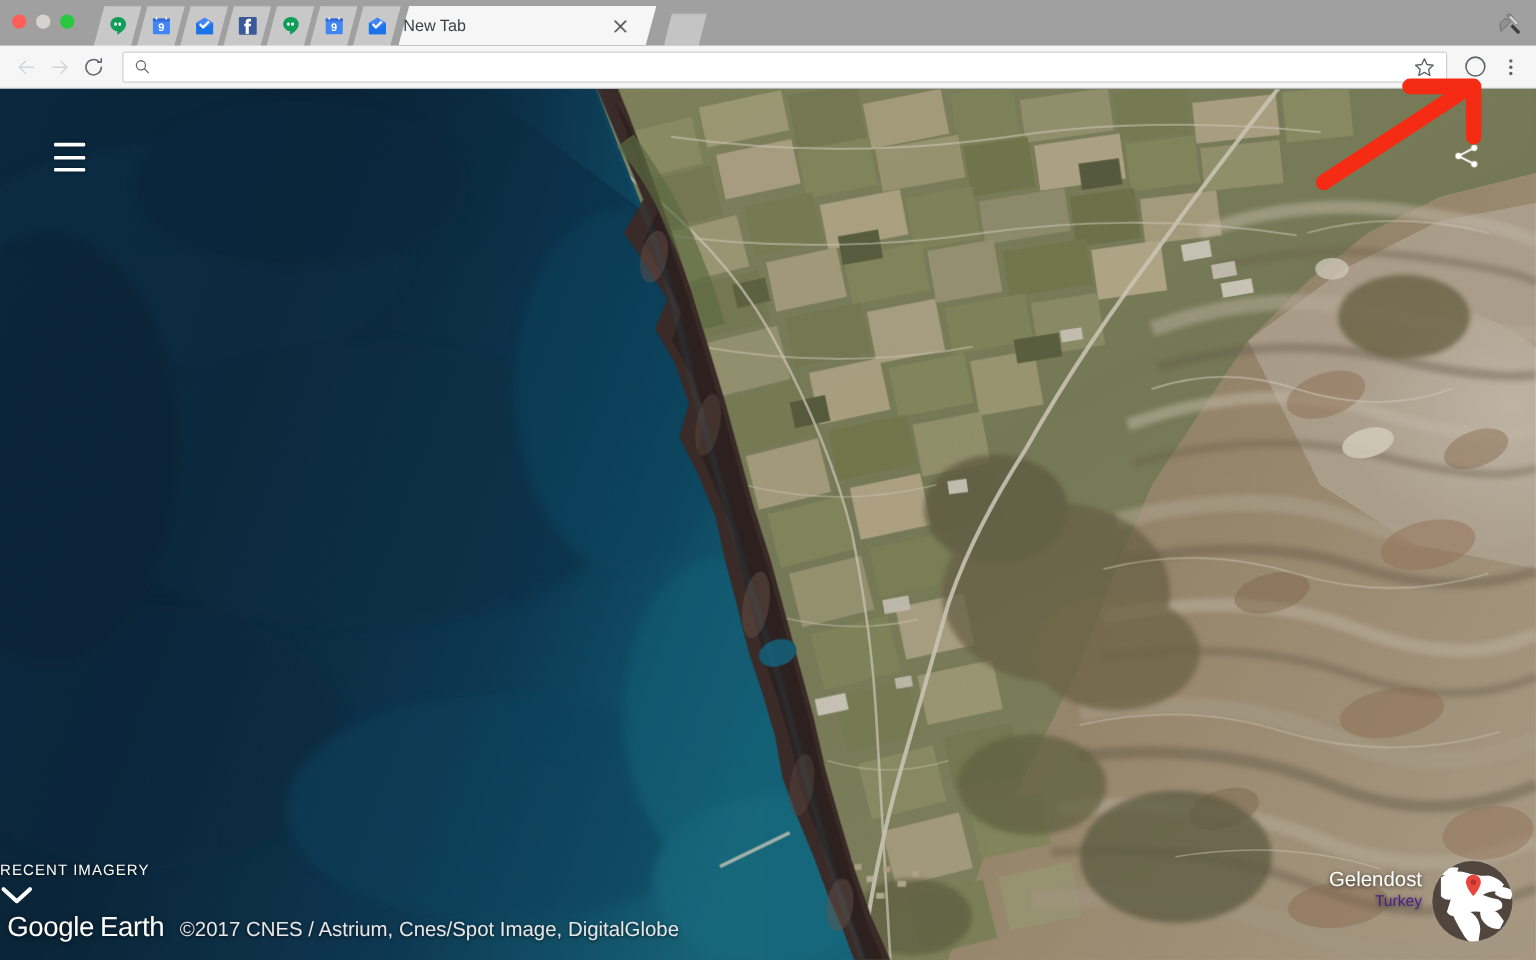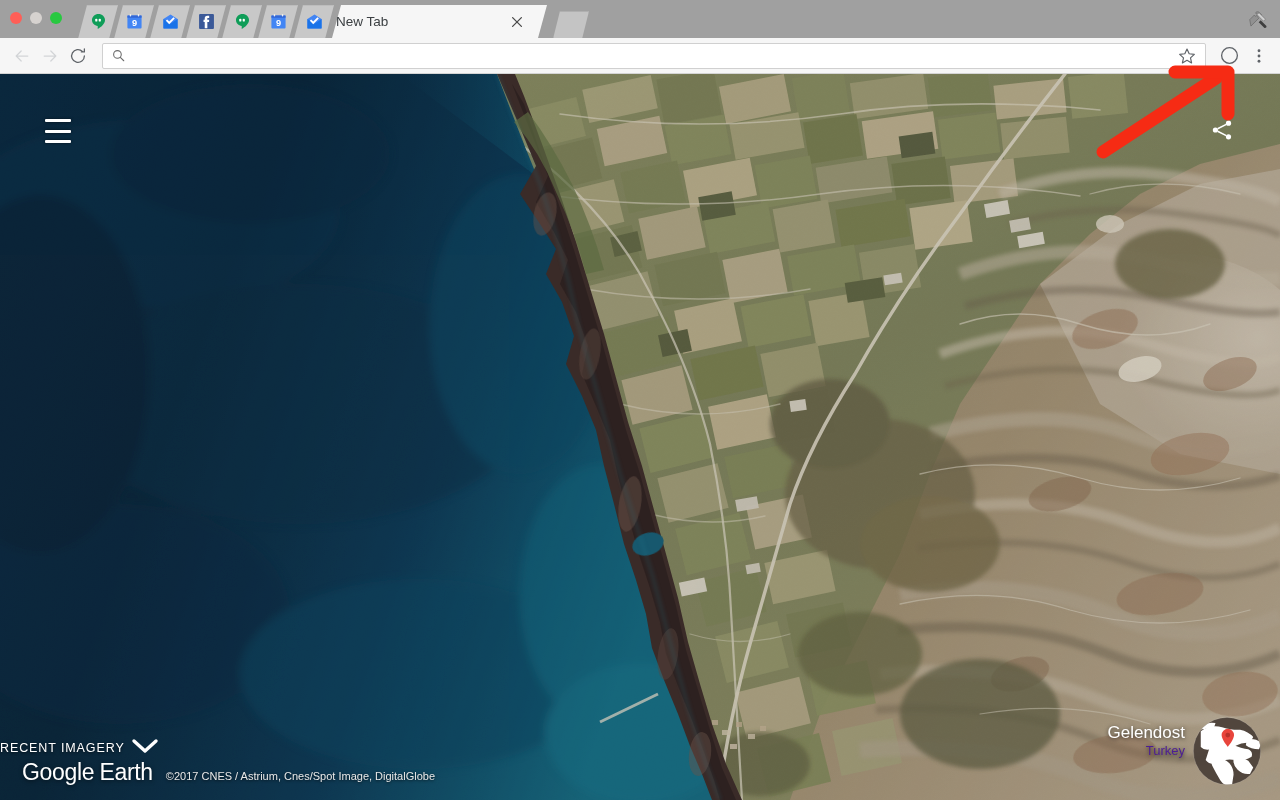--- a/index.html
+++ b/index.html
@@ -119,38 +119,38 @@
   .eu-hamburger i {
     display:block; height:3px; width:100%; background:#fff; border-radius:1px;
     box-shadow:0 0 3px rgba(0,0,0,.55);
   }
   .eu-share {
     position:absolute; right:46px; top:118px; width:24px; height:24px;
     cursor:pointer; z-index:20;
   }
   .eu-recent {
     position:absolute; left:0; right:0; bottom:45px; z-index:20;
-    display:flex; flex-direction:row; align-items:flex-end; gap:6px;
+    display:flex; flex-direction:column; align-items:flex-start; gap:6px;
     pointer-events:none;
   }
   .eu-recent-label {
     font-size:12.5px; letter-spacing:.9px; color:#fff; font-weight:400;
     text-shadow:0 1px 3px rgba(0,0,0,.65); pointer-events:auto; cursor:pointer;
   }
   .eu-recent-chev { pointer-events:auto; cursor:pointer; }
 
   .eu-logo {
-    position:absolute; left:22px; bottom:14px; z-index:20;
+    position:absolute; left:6px; bottom:14px; z-index:20;
     display:flex; align-items:baseline; gap:13px;margin-top:24px;
   }
   .logo-text { font-size:23px; color:#fff; text-shadow:0 1px 4px rgba(0,0,0,.6); letter-spacing:-.3px; }
   .logo-text .g1 { font-weight:400; }
   .logo-text .earth { font-weight:300; margin-left:5px; }
   .eu-copy {
-    font-size:11px; color:#e8e8e8; text-shadow:0 1px 3px rgba(0,0,0,.7);
+    font-size:17px; color:#e8e8e8; text-shadow:0 1px 3px rgba(0,0,0,.7);
   }
 
   .eu-place {
     position:absolute; right:95px; bottom:42px; z-index:20; text-align:right;
     pointer-events:none;
   }
   .eu-place .city {
     font-size:17px; color:#fff; text-shadow:0 1px 4px rgba(0,0,0,.7); line-height:1.25;margin-left:48px;
   }
   .eu-place .country {

